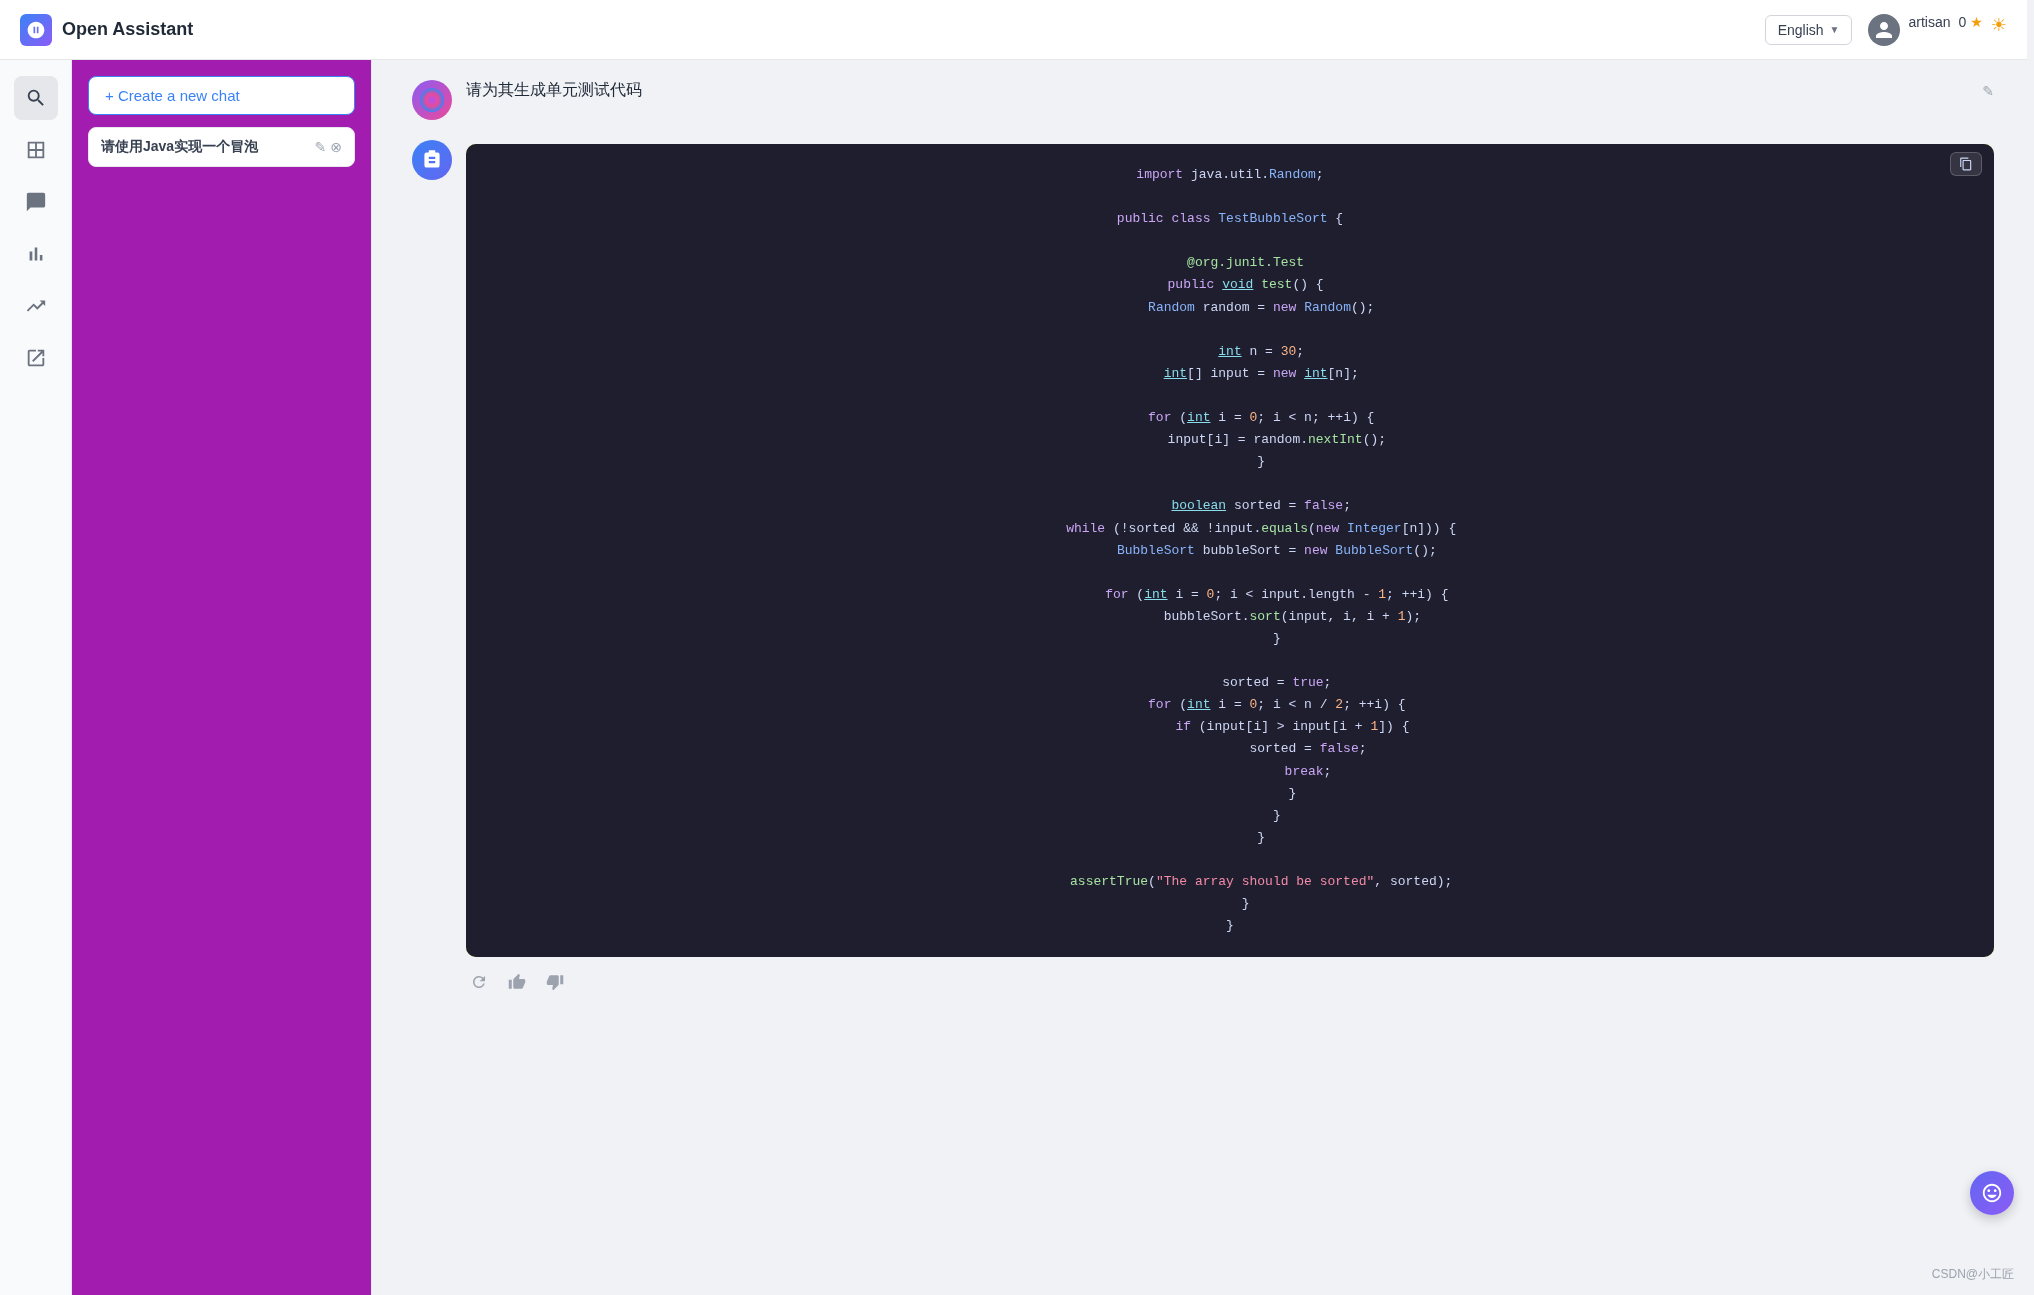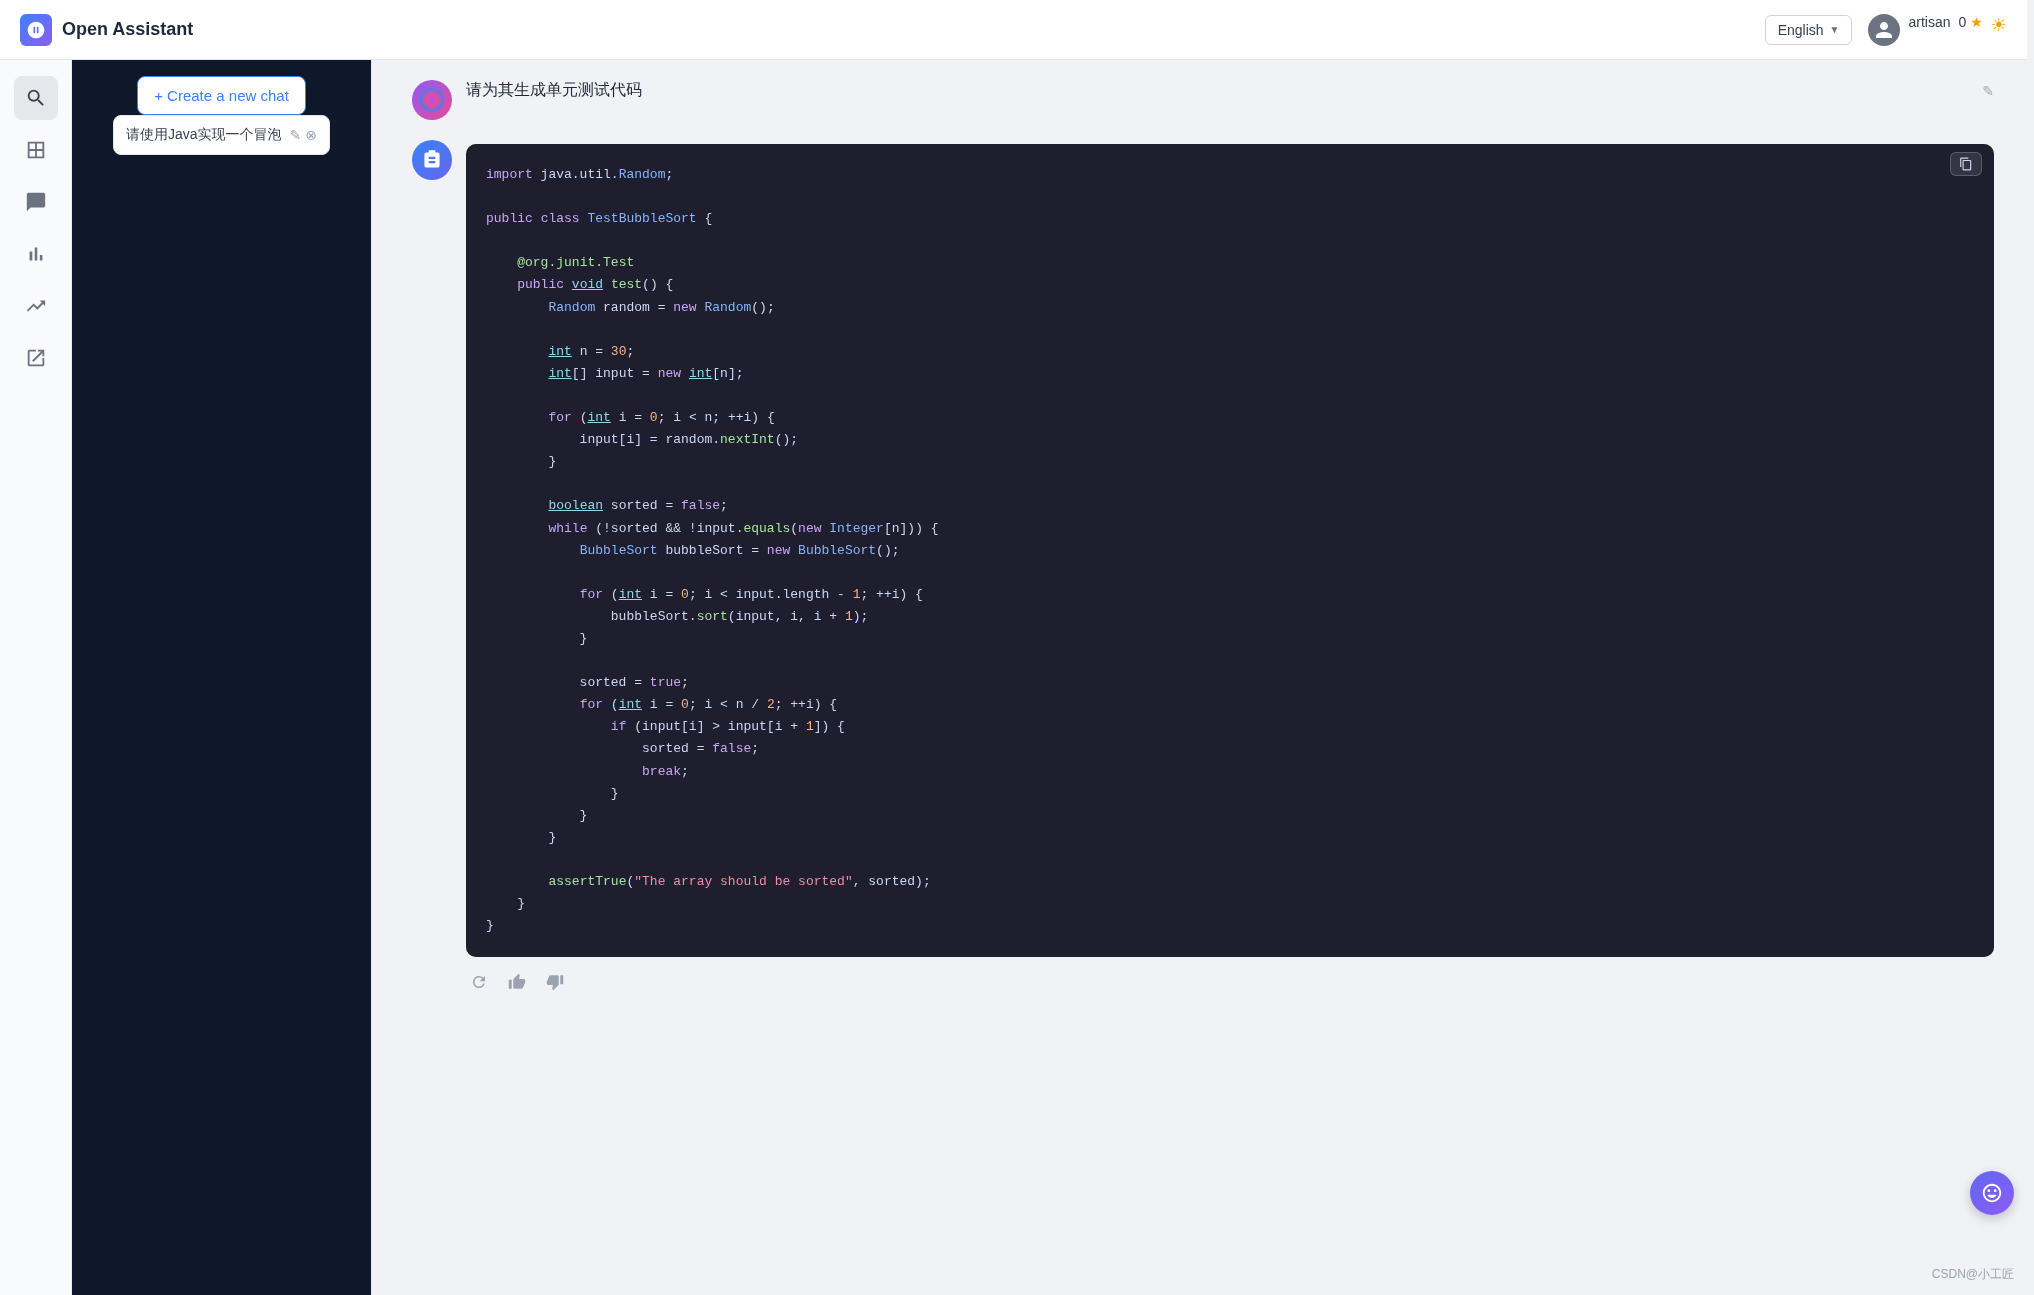--- a/index.html
+++ b/index.html
@@ -46,35 +46,35 @@
     }
     .sidebar-icon {
       width: 44px; height: 44px; border-radius: 8px; display: flex; align-items: center;
       justify-content: center; cursor: pointer; color: #6b7280; font-size: 20px;
       transition: background 0.15s;
     }
     .sidebar-icon.active { background: #e5e7eb; color: #374151; }
 
     
     .chat-sidebar {
-      width: 300px; background: #0f172a; border-right: 1px solid #e5e7eb;
-      display: flex; flex-direction: column; padding: 16px; flex-shrink: 0; align-items: center;
+      width: 300px; background: #a21caf; border-right: 1px solid #e5e7eb;
+      display: flex; flex-direction: column; padding: 16px; gap: 12px; flex-shrink: 0;
     }
     .new-chat-btn {
       display: flex; align-items: center; gap: 8px; padding: 10px 16px;
       border: 1.5px solid #3b82f6; border-radius: 8px; background: white;
       color: #3b82f6; font-size: 15px; font-weight: 500; cursor: pointer;
       transition: background 0.15s;
     }
     .chat-list-item {
       display: flex; align-items: center; gap: 8px; padding: 10px 12px;
       border-radius: 8px; cursor: pointer; color: #374151; font-size: 14px;
       background: white; border: 1px solid #e5e7eb;
     }
-    .chat-item-text { flex: 1; overflow: hidden; text-overflow: ellipsis; white-space: nowrap; }
+    .chat-item-text { flex: 1; overflow: hidden; text-overflow: ellipsis; white-space: nowrap; font-weight: bold; }
     .chat-item-actions { display: flex; gap: 4px; color: #9ca3af; font-size: 14px; }
 
     
     .chat-main {
       flex: 1; display: flex; flex-direction: column; overflow: hidden; background: #f0f2f5;
     }
     .chat-messages { flex: 1; overflow-y: auto; padding: 20px 40px; display: flex; flex-direction: column; gap: 20px; }
 
     
     .message { display: flex; gap: 14px; align-items: flex-start; }
@@ -92,21 +92,21 @@
     .message-header { display: flex; align-items: center; justify-content: space-between; margin-bottom: 8px; }
 
     
     .user-message { justify-content: space-between; }
     .user-msg-text { font-size: 16px; color: #1f2937; }
     .edit-icon { color: #9ca3af; cursor: pointer; font-size: 14px; margin-left: auto; }
 
     
     .code-block-container {
       background: #84cc16; border-radius: 10px; overflow: hidden;
-      position: relative; margin-top: 4px;
+      position: relative; margin-top: 4px; text-align: center;
     }
     .code-block-header {
       display: flex; justify-content: flex-end; padding: 8px 12px;
       position: absolute; top: 0; right: 0;
     }
     .copy-btn {
       background: rgba(255,255,255,0.1); border: 1px solid rgba(255,255,255,0.2);
       border-radius: 6px; padding: 4px 8px; cursor: pointer; color: #cdd6f4;
       font-size: 14px; display: flex; align-items: center; gap: 4px;
     }

